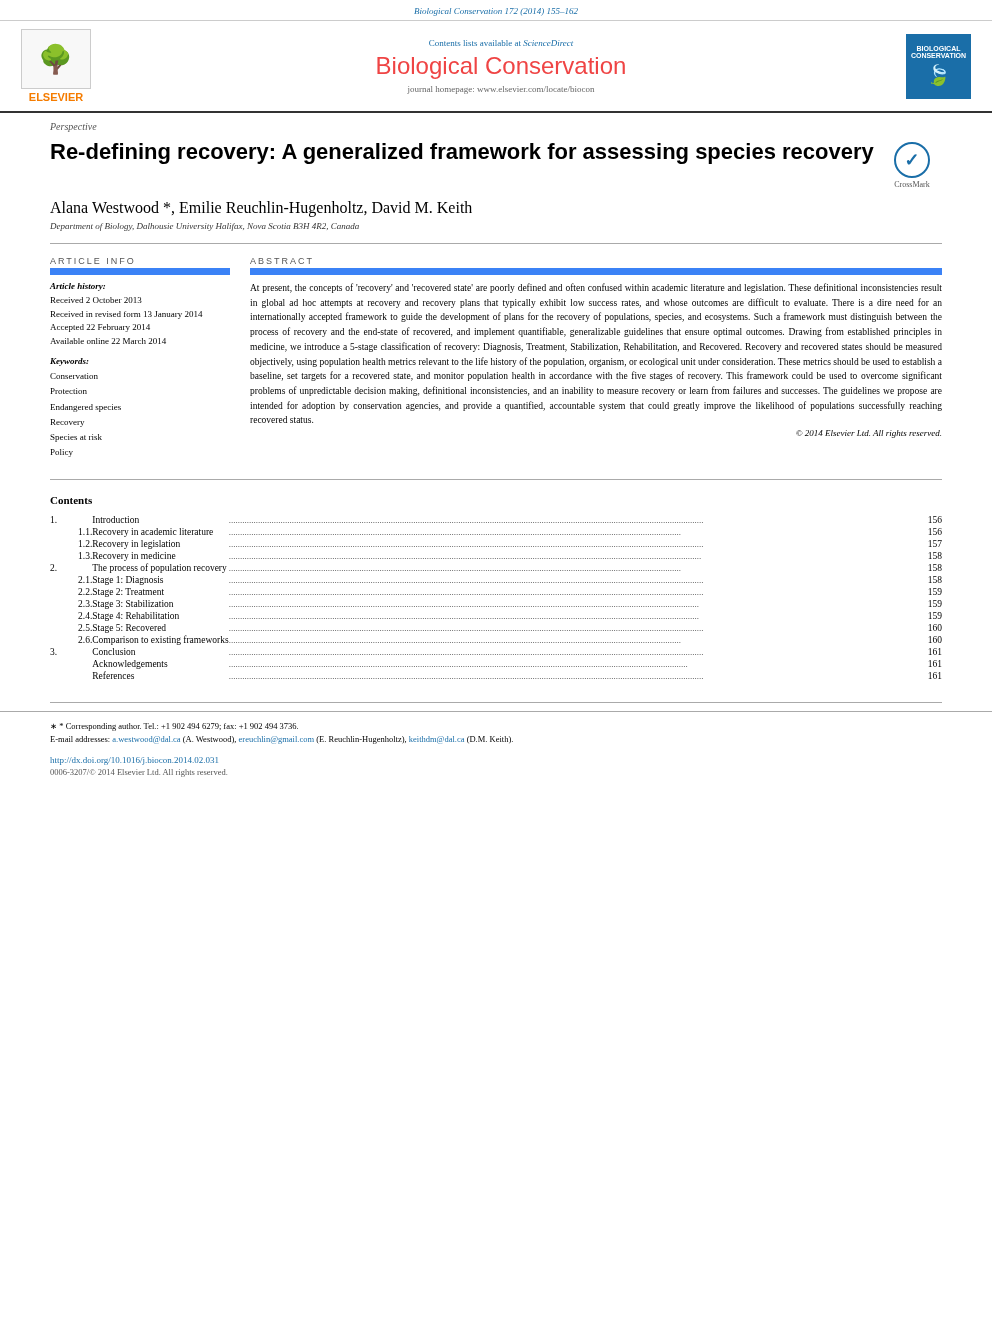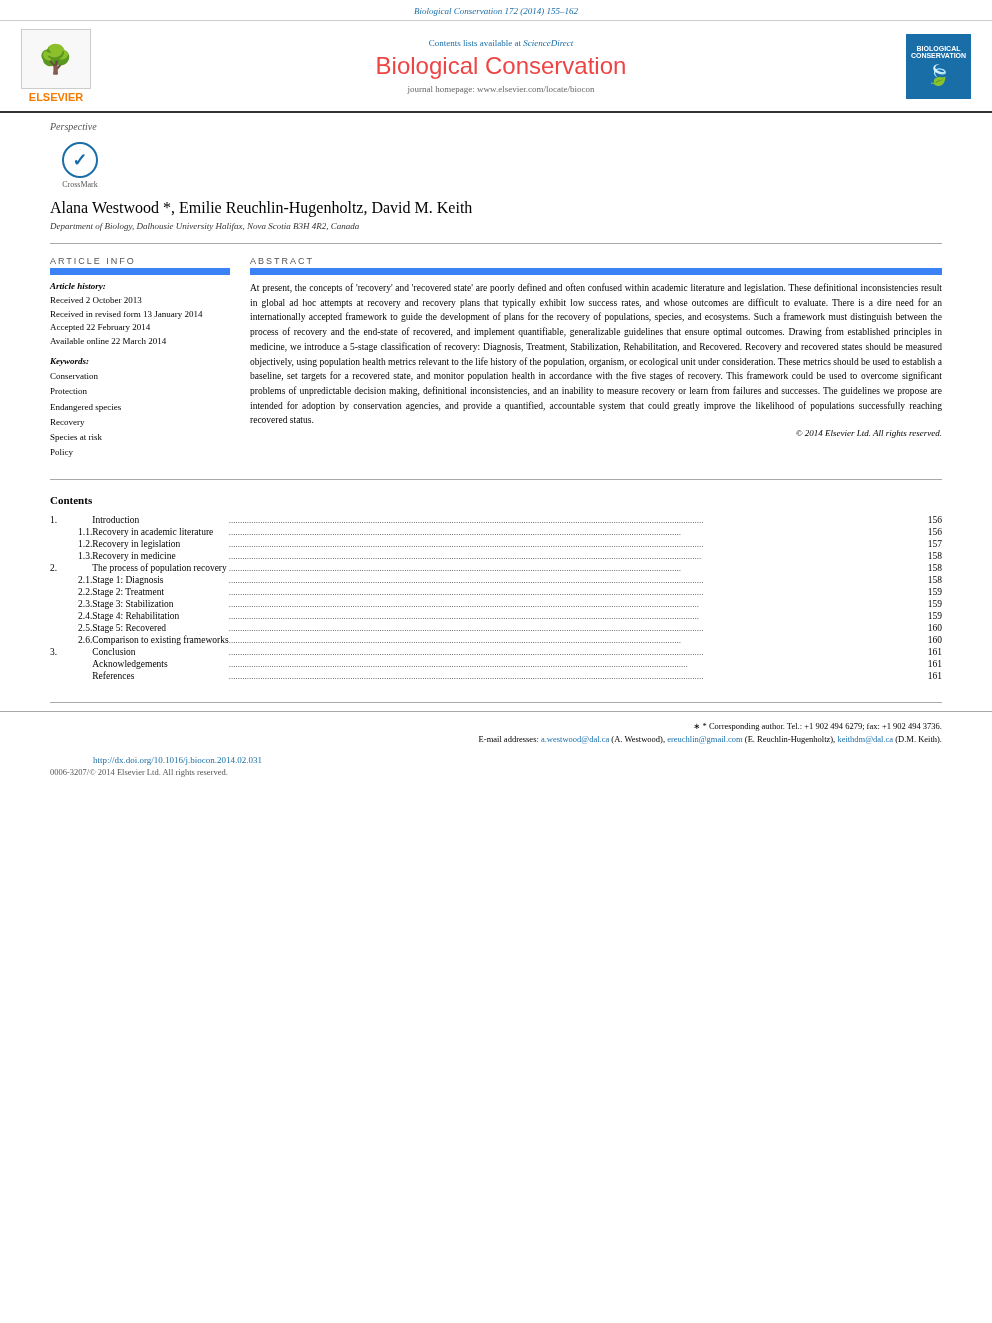--- a/index.html
+++ b/index.html
@@ -261,21 +261,20 @@
 
     .footnote-section {
       padding: 8px 50px 6px;
       border-top: 1px solid #aaa;
       margin: 0 0px;
     }
 
     .footnote-line {
       font-size: 8.5px;
       line-height: 1.5;
-      text-align: right;
     }
 
     .footnote-line a, .footnote-link {
       color: #1a6ea8;
       text-decoration: none;
     }
 
     .doi-line {
       padding: 4px 50px 2px;
       font-size: 9px;
@@ -370,20 +369,21 @@
       <div style="font-size:20px; margin-top:4px;">🍃</div>
     </div>
   </div>
 </div>
 
 <div class="article-section-label">
   <em>Perspective</em>
 </div>
 
 <div class="article-title-area">
+  <div class="article-title">Re-defining recovery: A generalized framework for assessing species recovery</div>
   <div class="crossmark-area">
     <div class="crossmark-icon">✓</div>
     <div class="crossmark-label">CrossMark</div>
   </div>
 </div>
 
 <div class="authors">Alana Westwood *, Emilie Reuchlin-Hugenholtz, David M. Keith</div>
 
 <div class="affiliation">Department of Biology, Dalhousie University Halifax, Nova Scotia B3H 4R2, Canada</div>
 
@@ -565,16 +565,16 @@
     <span class="footnote-link" style="color:#1a6ea8;"> a.westwood@dal.ca</span>
     <span> (A. Westwood), </span>
     <span class="footnote-link" style="color:#1a6ea8;">ereuchlin@gmail.com</span>
     <span> (E. Reuchlin-Hugenholtz), </span>
     <span class="footnote-link" style="color:#1a6ea8;">keithdm@dal.ca</span>
     <span> (D.M. Keith).</span>
   </div>
 </div>
 
 <div class="doi-line">
-  <span style="color:#1a6ea8; font-size:9px;margin-left:43px;">http://dx.doi.org/10.1016/j.biocon.2014.02.031</span>
+  <span style="color:#1a6ea8; font-size:9px;">http://dx.doi.org/10.1016/j.biocon.2014.02.031</span>
 </div>
 
 <div class="issn-line">0006-3207/© 2014 Elsevier Ltd. All rights reserved.</div>
 
 </body></html>

